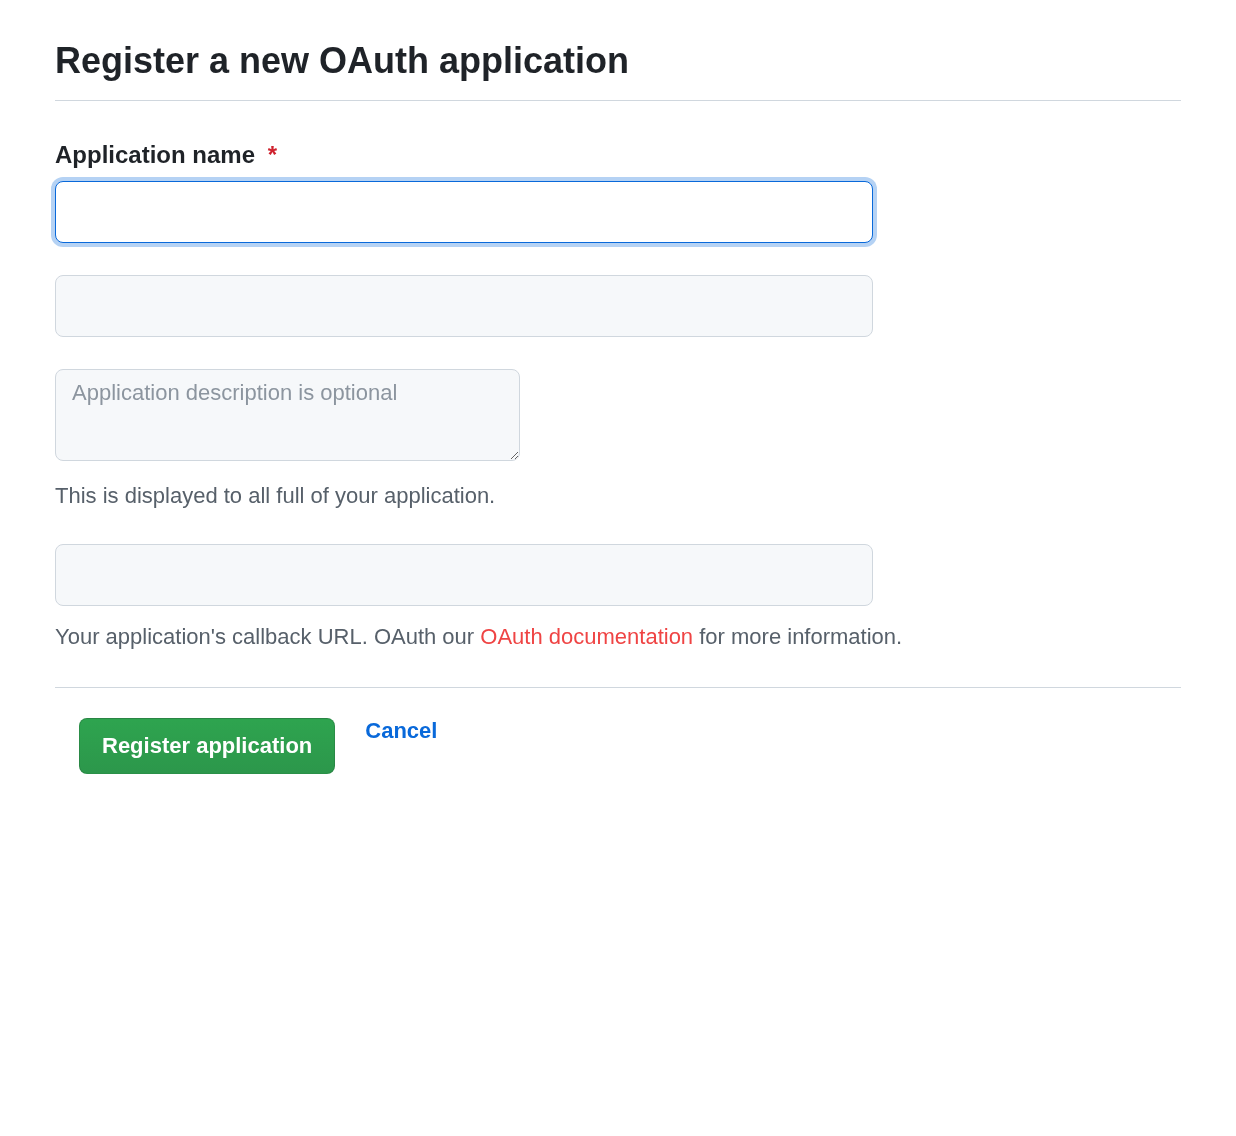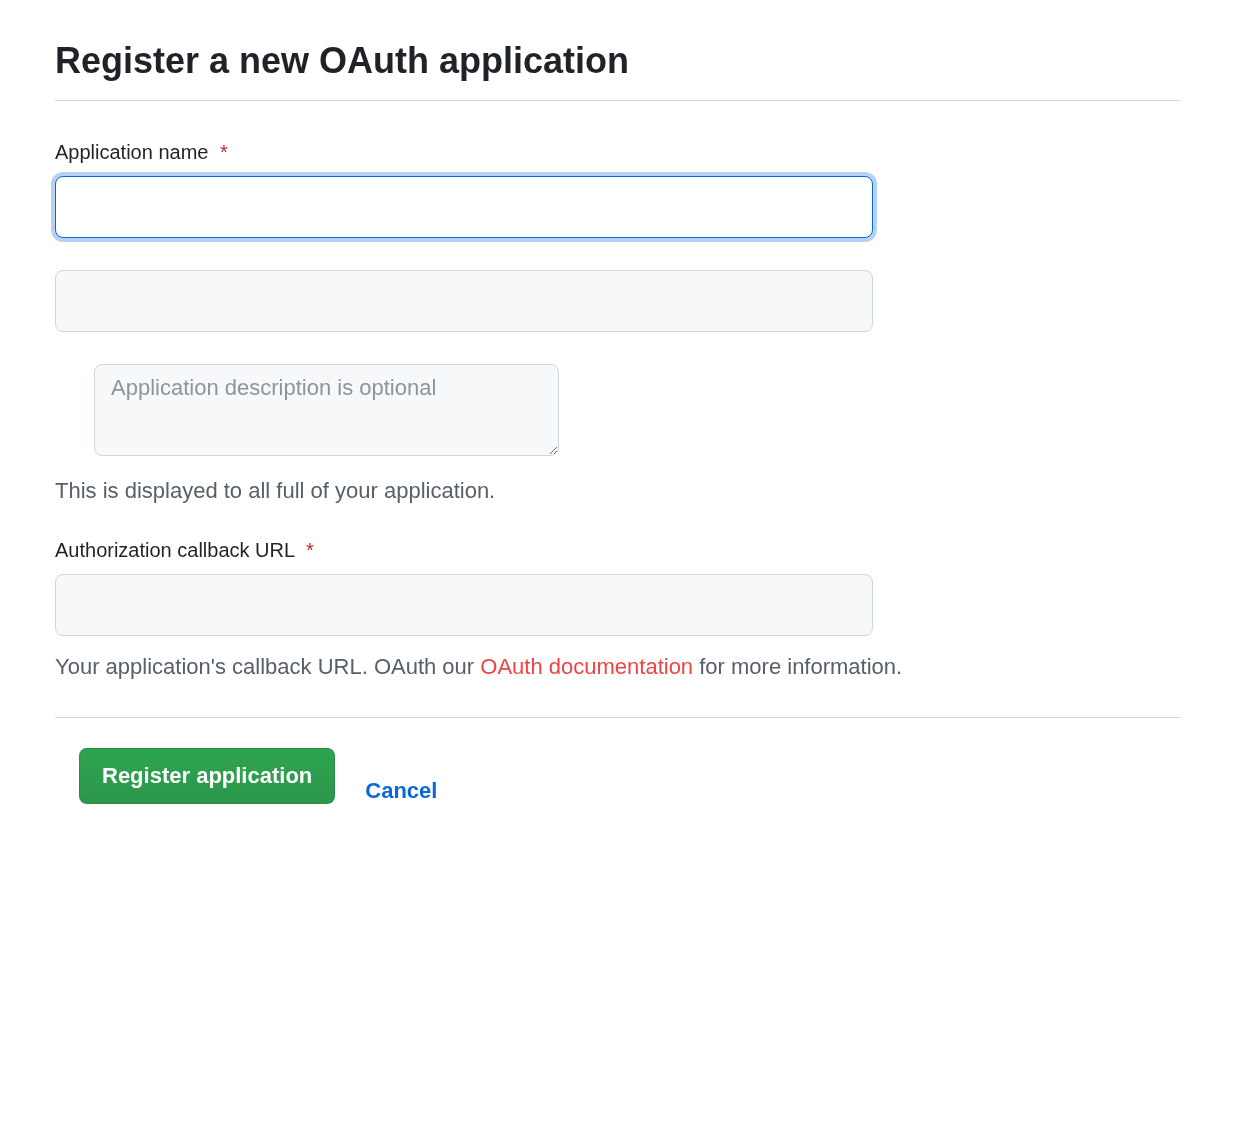--- a/index.html
+++ b/index.html
@@ -25,22 +25,22 @@
       margin: 0;
     }
     .form-group {
       margin-top: 32px;
     }
     .form-group.first {
       margin-top: 40px;
     }
     .field-label {
       display: block;
-      font-size: 20px;
-      font-weight: 400;
+      font-size: 24px;
+      font-weight: 700;
       color: #1f2328;
       margin-bottom: 12px;
     }
     .required {
       color: #cf222e;
       margin-left: 6px;
     }
     .text-input {
       width: 818px;
       max-width: 100%;
@@ -63,21 +63,20 @@
       max-width: 100%;
       height: 92px;
       padding: 10px 16px;
       font-size: 22px;
       background: #f6f8fa;
       border: 1px solid #d0d7de;
       border-radius: 8px;
       color: #24292f;
       font-family: inherit;
       resize: both;
-      margin-left: 39px;
     }
     .textarea-input::placeholder {
       color: #8c959f;
     }
     .help-text {
       font-size: 22px;
       color: #57606a;
       margin-top: 14px;
       line-height: 1.5;
     }
@@ -87,21 +86,21 @@
     }
     .actions-divider {
       border: none;
       border-top: 1px solid #d0d7de;
       margin-top: 34px;
       margin-bottom: 0;
     }
     .actions {
       margin-top: 30px;
       display: flex;
-      align-items: flex-end;
+      align-items: flex-start;
       gap: 30px;
       padding-left: 24px;
     }
     .btn-primary {
       background: #2da44e;
       background: linear-gradient(180deg, #2ea44f 0%, #2c974b 100%);
       color: #ffffff;
       border: 1px solid rgba(27, 31, 36, 0.15);
       border-radius: 8px;
       padding: 14px 22px;
@@ -134,24 +133,20 @@
 <div class="form-group">
   <input type="text" class="text-input" value="" style="">
 </div>
 
 <div class="form-group">
   <textarea class="textarea-input" placeholder="Application description is optional" style=""></textarea>
   <p class="help-text">This is displayed to all full of your application.</p>
 </div>
 
 <div class="form-group">
-  <label class="field-label">
-    <span>Authorization callback URL</span>
-    <span class="required">*</span>
-  </label>
   <input type="text" class="text-input" value="" style="">
   <p class="help-text">
     <span>Your application's callback URL. OAuth our </span><a href="#">OAuth documentation</a><span> for more information.</span>
   </p>
 </div>
 
 <hr class="actions-divider">
 
 <div class="actions">
   <button class="btn-primary">Register application</button>

